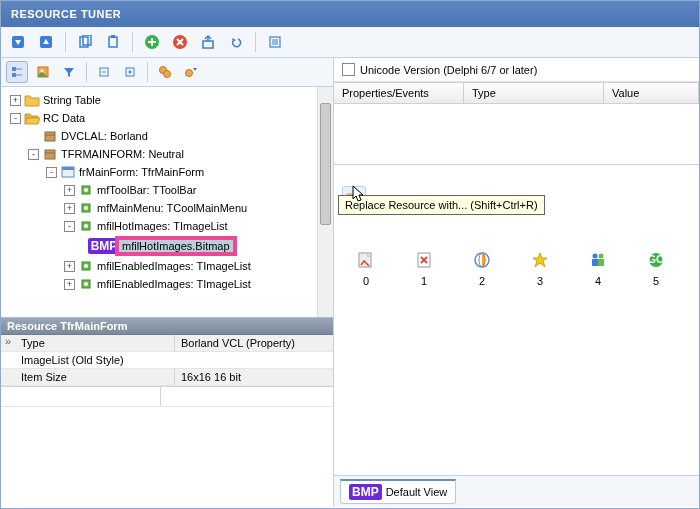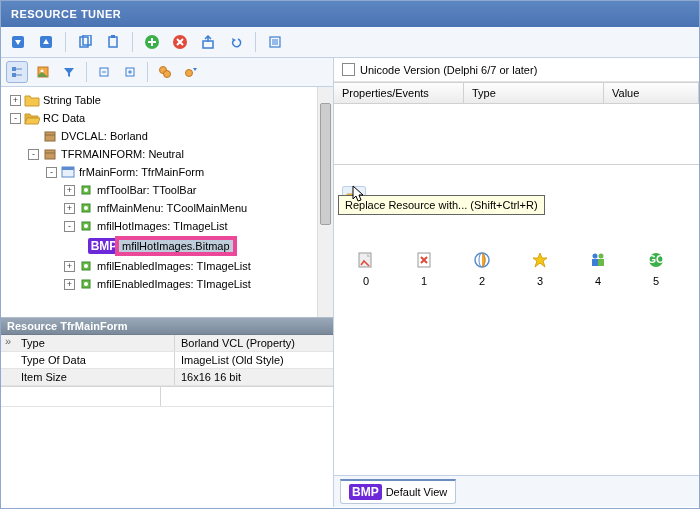--- a/index.html
+++ b/index.html
@@ -297,21 +297,20 @@
     </div>
     <div class="panel-header">Resource TfrMainForm</div>
     <div class="prop-grid" id="prop-grid">
         <div class="prop-row">
           <div class="prop-arrow">»</div>
           <div class="prop-name">Type</div>
           <div class="prop-value">Borland VCL (Property)</div>
         </div>
         <div class="prop-row">
           <div class="prop-arrow"></div>
-          <div class="prop-name">Type Of Data</div>
           <div class="prop-value">ImageList (Old Style)</div>
         </div>
         <div class="prop-row">
           <div class="prop-arrow"></div>
           <div class="prop-name">Item Size</div>
           <div class="prop-value">16x16 16 bit</div>
         </div>
       </div>
     <div class="inspector-body">
       <div class="inspector-row">

